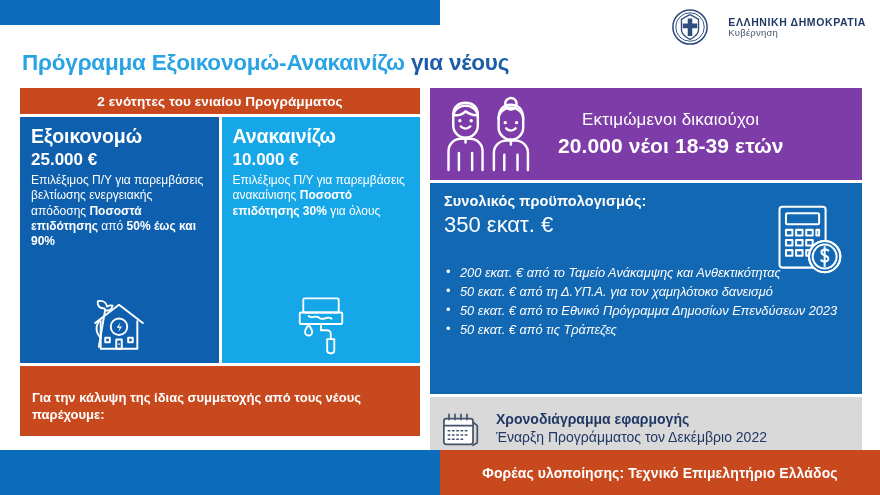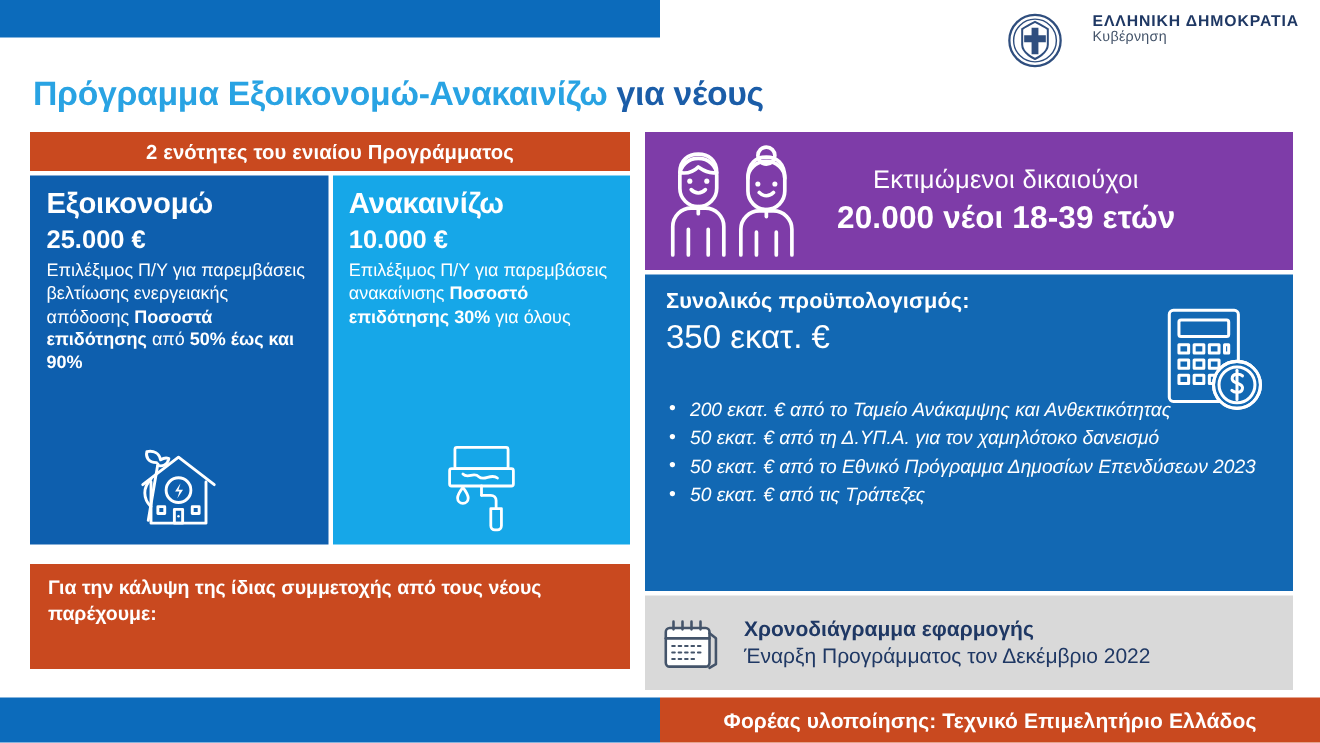--- a/index.html
+++ b/index.html
@@ -25,20 +25,21 @@
   .top-bar {
     position: absolute;
     left: 0; top: 0;
     width: 440px; height: 25px;
     background: #0C6BBB;
   }
   .logo-wrap {
     position: absolute;
     right: 14px; top: 8px;
     display: flex;
+    align-items: center;
     gap: 19px;
   }
   .logo-emblem { width: 38px; height: 38px; display: block; }
   .logo-text { line-height: 1.15; }
   .logo-title {
     font-size: 10.5px;
     font-weight: bold;
     letter-spacing: .6px;
     color: #1F3864;
   }
@@ -109,22 +110,22 @@
     position: absolute;
     left: 0; right: 0;
     bottom: 8px;
     display: flex;
     justify-content: center;
   }
   .unit-icon svg { display: block; }
 
   .coverage-box {
     background: #C9491F;
-    margin-top: 13px;
-    padding: 7px 12px 11px 12px;
+    margin-top: 3px;
+    padding: 23px 12px 11px 12px;
     box-sizing: border-box;
     height: 70px;
   }
   .coverage-title {
     font-size: 13px;
     font-weight: bold;
     line-height: 1.32;
     margin-bottom: 10px;
   }
   .coverage-list {
@@ -244,21 +245,21 @@
     font-size: 14px;
     color: #1F3864;
     margin-top: 1px;
   }
 
   
   .footer {
     position: absolute;
     left: 0; bottom: 0;
     width: 880px;
-    height: 30px;
+    height: 45px;
     display: flex;
     text-align: center;
   }
   .footer-blue {
     width: 440px;
     background: #0C6BBB;
   }
   .footer-orange {
     flex: 1;
     background: #C9491F;

